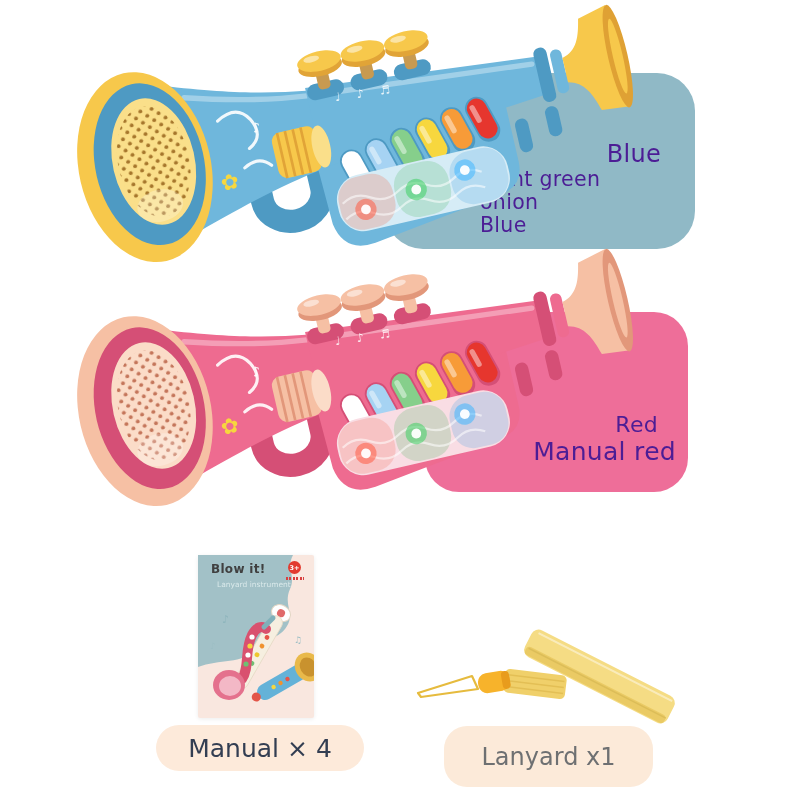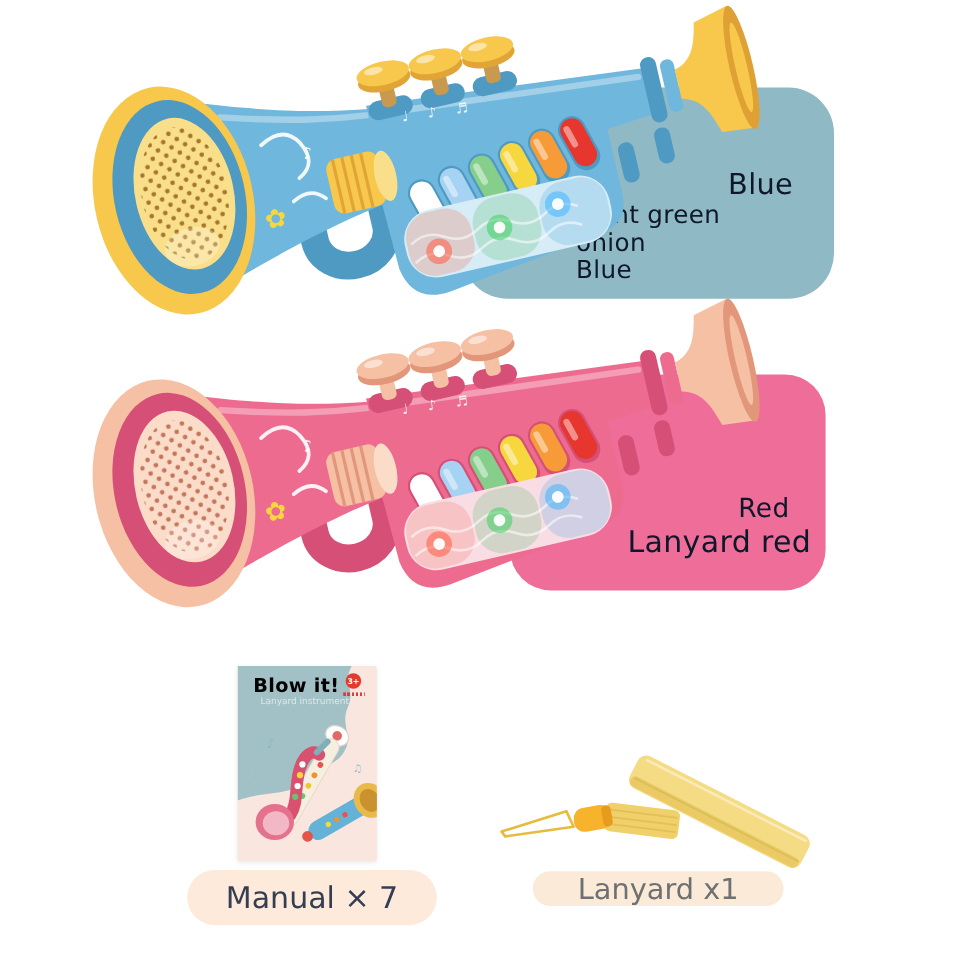--- a/index.html
+++ b/index.html
@@ -3,21 +3,21 @@
 <meta charset="utf-8">
 <style>
   html,body{margin:0;padding:0;background:#ffffff;}
   .stage{position:relative;width:800px;height:800px;background:#ffffff;overflow:hidden;
          font-family:"DejaVu Sans","Liberation Sans",sans-serif;}
 
   
   .panel{position:absolute;border-radius:38px;}
   .panel--blue{left:385px;top:73px;width:310px;height:176px;background:#90b9c6;}
   .panel--red{left:425px;top:312px;width:263px;height:180px;background:#ee6e99;border-radius:34px;}
-  .panel-text{position:absolute;color:#0f172a;letter-spacing:.3px;line-height:1.12;}
+  .panel-text{position:absolute;color:#4c1d95;letter-spacing:.3px;line-height:1.12;}
   .panel--blue .panel-text{left:95px;right:34px;bottom:12px;}
   .panel--blue .pl-big{font-size:24px;text-align:right;}
   .panel--blue .pl{font-size:20.5px;text-align:left;}
   .panel--red .panel-text{right:12px;bottom:26px;text-align:right;margin-top:32px;}
   .panel--red .pl-big{font-size:22px;padding-right:18px;}
   .panel--red .pl{font-size:25px;}
 
   
   .trumpet{position:absolute;overflow:visible;}
   .trumpet--blue{left:46px;top:-14px;width:606px;height:268px;
@@ -36,36 +36,36 @@
   .t-flower{font-size:24px;fill:#f7d73e;}
   .t-noteS{font-size:15px;fill:#ffffff;opacity:.9;}
   .t-marks{font-size:13px;fill:#ffffff;opacity:.85;letter-spacing:7px;}
   .t-wave{fill:none;stroke:#ffffff;stroke-width:2.5;opacity:.55;}
   .t-ridges{stroke:var(--accentD);stroke-width:3;fill:none;}
 
   
   .manual-card{position:absolute;left:198px;top:555px;width:116px;height:163px;
     background:#f9e7df;border-radius:2px;box-shadow:0 1px 4px rgba(0,0,0,.08);}
   .card-cover{position:absolute;left:0;top:0;width:116px;height:163px;}
-  .card-title{position:absolute;left:13px;top:7px;font-size:16px;font-weight:bold;
-    color:#000000;letter-spacing:.3px;}
+  .card-title{position:absolute;left:13px;top:7px;font-size:12px;font-weight:bold;
+    color:#404040;letter-spacing:.3px;}
   .card-subtitle{position:absolute;left:19px;top:25px;font-size:7.5px;color:#d9e9ea;}
   .age-badge{position:absolute;left:90px;top:6px;width:13px;height:13px;border-radius:50%;
     background:#e23b30;color:#ffffff;font-size:6.5px;font-weight:bold;
     display:flex;align-items:center;justify-content:center;}
   .badge-sub{position:absolute;left:88px;top:22px;width:18px;height:3px;
     background:repeating-linear-gradient(90deg,#d84040 0 2px,rgba(0,0,0,0) 2px 3.5px);}
   .card-art{position:absolute;left:0;top:38px;width:116px;height:120px;}
   .c-note{font-size:11px;fill:#8fb6bd;} .c-note2{font-size:9px;fill:#9cbec4;}
 
   
   .pill{position:absolute;border-radius:23px;display:flex;align-items:center;justify-content:center;}
   .pill--manual{left:156px;top:725px;width:208px;height:46px;background:#fdeada;}
   .pill--manual span{font-size:25px;color:#333e52;}
-  .pill--lanyard{left:444px;top:726px;width:209px;height:29px;background:#fcead9;}
+  .pill--lanyard{left:444px;top:726px;width:209px;height:61px;background:#fcead9;}
   .pill--lanyard span{font-size:24px;color:#6e7072;}
 
   .lanyard{position:absolute;left:408px;top:592px;width:270px;height:135px;overflow:visible;}
 </style>
 </head>
 <body>
 
 <svg width="0" height="0" style="position:absolute">
   <defs>
     <pattern id="dots-blue" width="13" height="13" patternUnits="userSpaceOnUse">
@@ -190,21 +190,21 @@
         <rect class="t-acc" x="-32" y="-26" width="50" height="52" rx="10"></rect>
         <path class="t-ridges" d="M-24,-26 v52 M-15,-26 v52 M-6,-26 v52 M3,-26 v52"></path>
         <ellipse class="t-accL" cx="21" cy="0" rx="10" ry="24"></ellipse>
       </g>
     </g>
   </svg>
 
   <div class="panel panel--red">
     <div class="panel-text">
       <div class="pl-big">Red</div>
-      <div class="pl">Lanyard red</div>
+      <div class="pl">Manual red</div>
     </div>
   </div>
 
   <svg class="trumpet trumpet--pink" viewBox="0 0 680 300">
     <g transform="rotate(-13 340 150)">
       <g>
         <path class="t-slide" d="M225,175 v42 a34,30 0 0 0 68,0 v-32"></path>
         <path class="t-slide t-slide2" d="M330,188 v46 a30,26 0 0 0 60,0 v-34"></path>
         <rect class="t-fill2" x="520" y="192" width="15" height="38" rx="7"></rect>
         <rect class="t-fill2" x="556" y="186" width="15" height="34" rx="7"></rect>
@@ -365,19 +365,19 @@
       <line x1="98" y1="98" x2="156" y2="98" stroke="#e3bf55" stroke-width="1.5"></line>
     </g>
     <g transform="rotate(-10 86 90)">
       <rect x="70" y="80" width="32" height="20" rx="9" fill="#f7b32b"></rect>
       <rect x="94" y="81" width="8" height="18" rx="4" fill="#e89c1d"></rect>
     </g>
     <path d="M10,101 L64,84 L70,97 L13,105 Z" fill="none" stroke="#e6bb3e" stroke-width="2.2" stroke-linejoin="round"></path>
   </svg>
 
   <div class="pill pill--manual">
-    <span>Manual × 7</span>
+    <span>Manual × 4</span>
   </div>
   <div class="pill pill--lanyard">
     <span>Lanyard x1</span>
   </div>
 
 </div>
 
 </body></html>

